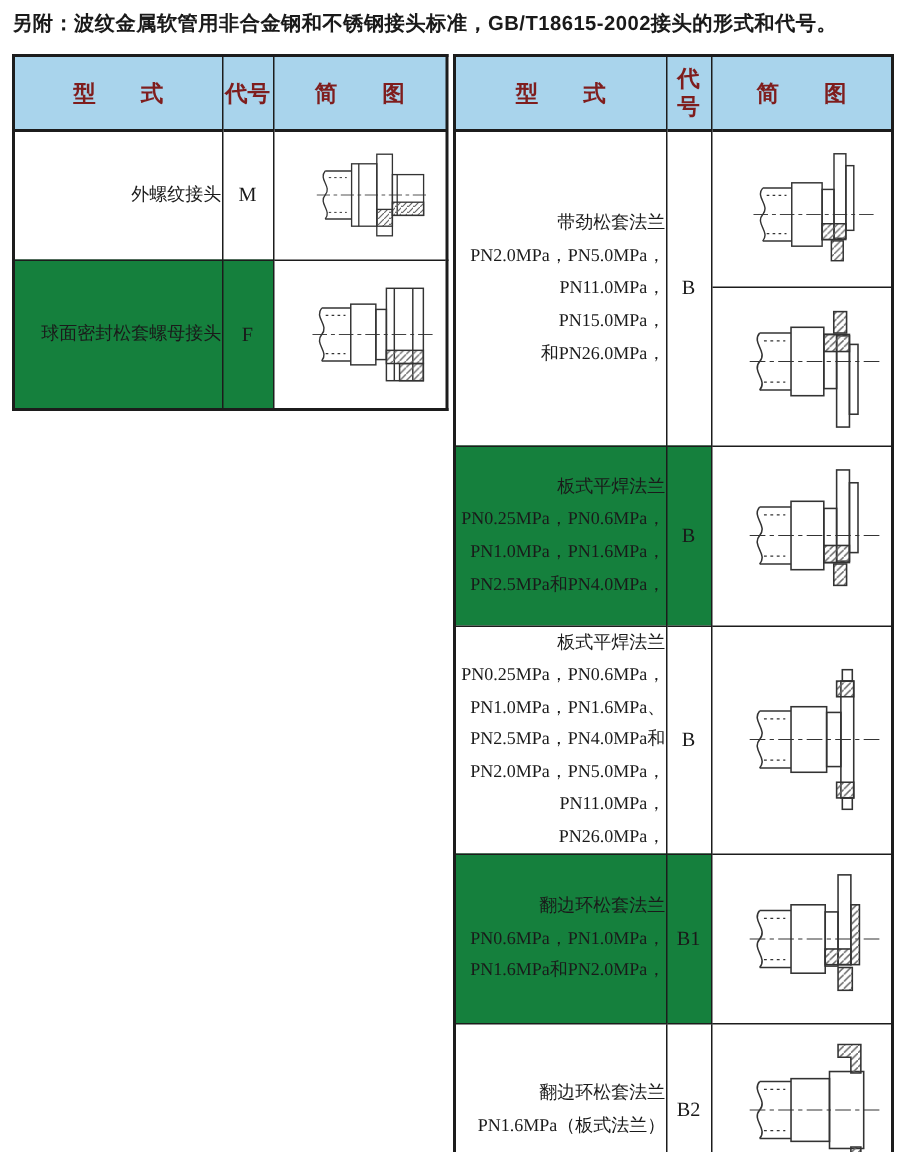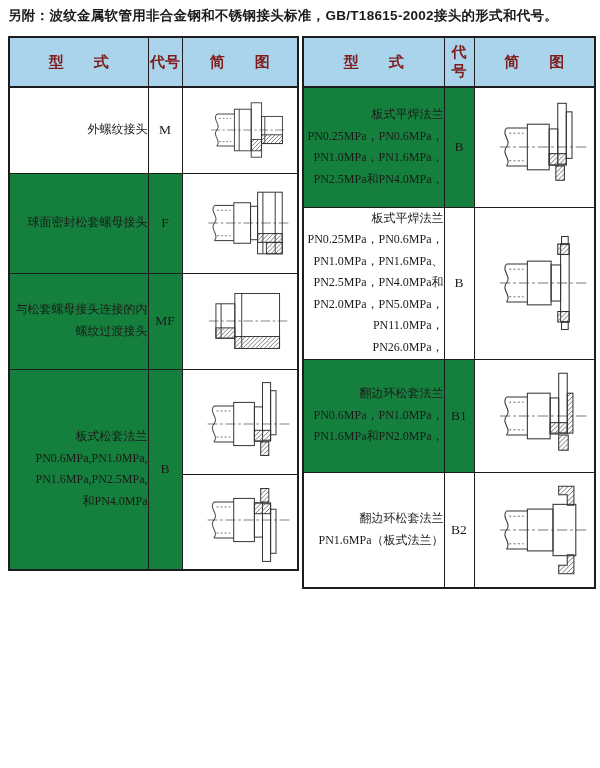--- a/index.html
+++ b/index.html
@@ -216,66 +216,56 @@
       </tr>
       <tr style="height:100px">
         <td class="t hl">球面密封松套螺母接头</td>
         <td class="c hl">F</td>
         <td class="d">
           <svg class="diag" viewBox="0 0 120 100" width="110" height="88">
                 <use href="#d-f"></use>
               </svg>
         </td>
       </tr>
-      <tr style="height:96px">
-        <td class="t hl">与松套螺母接头连接的内
-螺纹过渡接头</td>
-        <td class="c hl">MF</td>
-        <td class="d">
-          <svg class="diag" viewBox="0 0 120 100" width="110" height="86">
-                <use href="#d-mf"></use>
-              </svg>
-        </td>
-      </tr>
-      <tr style="height:201px">
-        <td class="t hl">板式松套法兰
-PN0.6MPa,PN1.0MPa,
-PN1.6MPa,PN2.5MPa,
-和PN4.0MPa</td>
-        <td class="c hl">B</td>
-        <td class="d">
-          <div class="dstack">
-            <div class="dsub" style="height:100px">
-              <svg class="diag" viewBox="0 0 120 100" width="110" height="90">
-                    <use href="#d-b-up"></use>
-                  </svg>
-            </div>
-            <div class="dsub" style="flex:1">
-              <svg class="diag" viewBox="0 0 120 100" width="110" height="90">
-                    <use href="#d-b-down"></use>
-                  </svg>
-            </div>
-          </div>
-        </td>
-      </tr>
     </tbody>
       </table>
 
     <table class="jt" style="width:292px">
       <colgroup>
           <col style="width:141px">
           <col style="width:30px">
           <col style="width:121px">
         </colgroup>
       <tbody>
           <tr>
         <th>型　　式</th>
         <th>代号</th>
         <th>简　　图</th>
       </tr>
+      <tr style="height:210px">
+        <td class="t">带劲松套法兰
+PN2.0MPa，PN5.0MPa，
+PN11.0MPa，PN15.0MPa，
+和PN26.0MPa，</td>
+        <td class="c">B</td>
+        <td class="d">
+          <div class="dstack">
+            <div class="dsub" style="height:96px">
+              <svg class="diag" viewBox="0 0 120 100" width="114" height="88">
+                    <use href="#d-b-up"></use>
+                  </svg>
+            </div>
+            <div class="dsub" style="flex:1">
+              <svg class="diag" viewBox="0 0 120 100" width="114" height="98">
+                    <use href="#d-b-down"></use>
+                  </svg>
+            </div>
+          </div>
+        </td>
+      </tr>
       <tr style="height:120px">
         <td class="t hl">板式平焊法兰
 PN0.25MPa，PN0.6MPa，
 PN1.0MPa，PN1.6MPa，
 PN2.5MPa和PN4.0MPa，</td>
         <td class="c hl">B</td>
         <td class="d">
           <svg class="diag" viewBox="0 0 120 100" width="114" height="100">
                 <use href="#d-b-up"></use>
               </svg>

